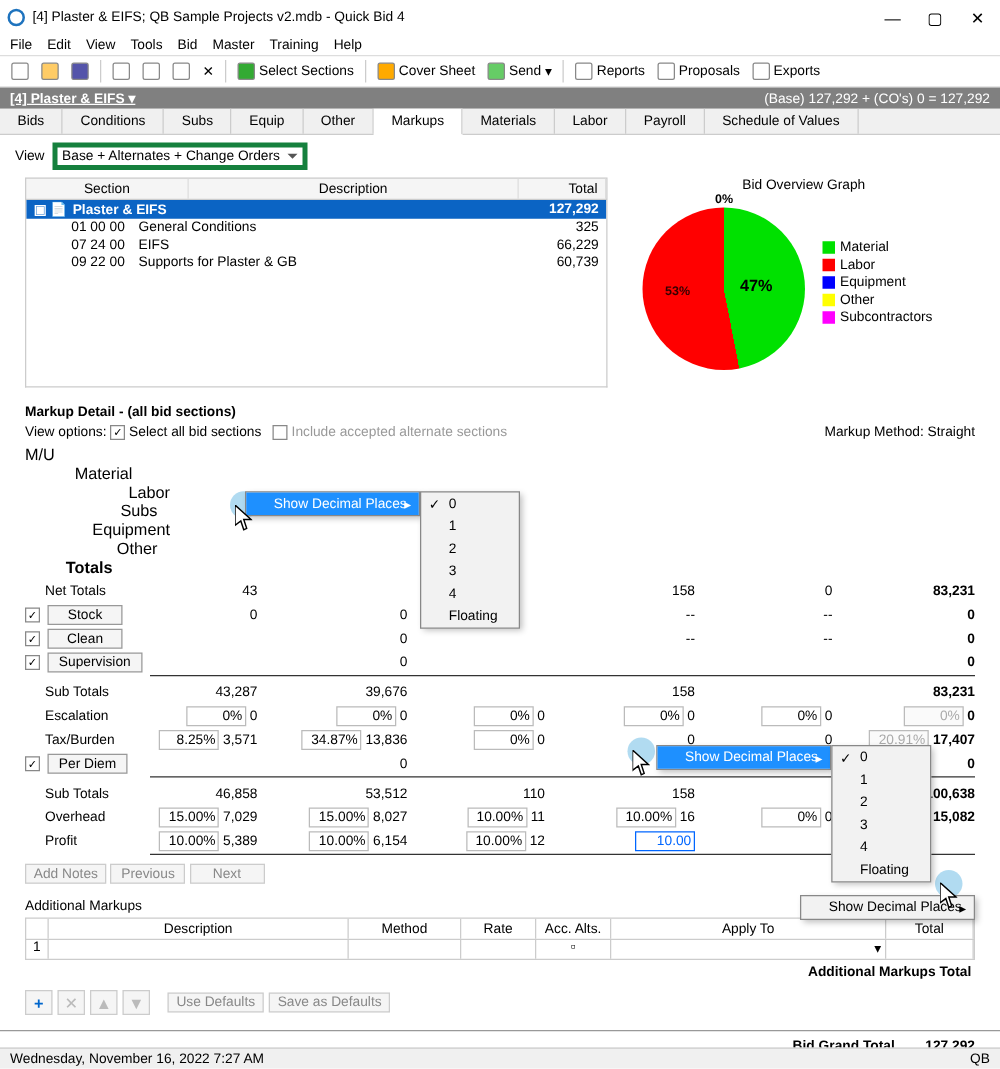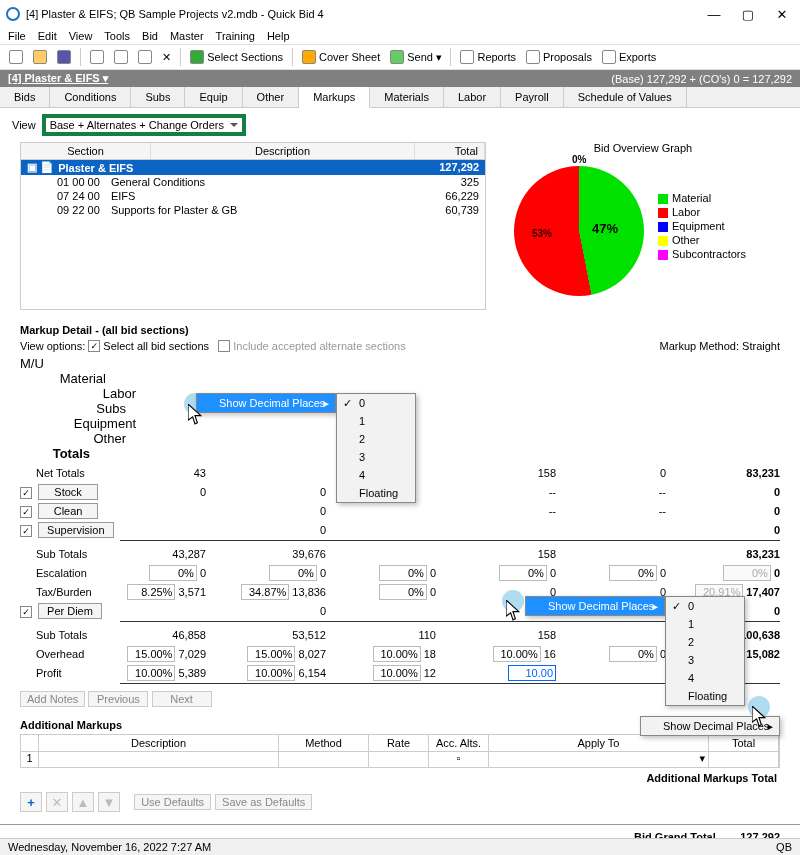--- a/index.html
+++ b/index.html
@@ -337,21 +337,21 @@
       <div class="colcell" style="width:110px">110</div>
       <div class="colcell" style="width:120px">158</div>
       <div class="colcell" style="width:110px"></div>
       <div class="totcell" style="flex:1">100,638</div>
     </div>
 
     <div class="mu-row">
       <div class="mu-label" style="padding-left:16px">Overhead</div>
       <div class="colcell"><input class="pct-input" value="15.00%" style=""> <span>7,029</span></div>
       <div class="colcell" style="width:120px"><input class="pct-input" value="15.00%" style=""> <span>8,027</span></div>
-      <div class="colcell" style="width:110px"><input class="pct-input" value="10.00%" style=""> <span>18</span></div>
+      <div class="colcell" style="width:110px"><input class="pct-input" value="10.00%" style=""> <span>11</span></div>
       <div class="colcell" style="width:120px"><input class="pct-input" value="10.00%" style=""> <span>16</span></div>
       <div class="colcell" style="width:110px"><input class="pct-input" value="0%" style=""> <span>0</span></div>
       <div class="totcell" style="flex:1"><input class="pct-input" style="color: rgb(170, 170, 170);" disabled="" value="14.99%"> <span>15,082</span></div>
     </div>
 
     <div class="mu-row">
       <div class="mu-label" style="padding-left:16px">Profit</div>
       <div class="colcell"><input class="pct-input" value="10.00%" style=""> <span>5,389</span></div>
       <div class="colcell" style="width:120px"><input class="pct-input" value="10.00%" style=""> <span>6,154</span></div>
       <div class="colcell" style="width:110px"><input class="pct-input" value="10.00%" style=""> <span>12</span></div>
@@ -364,21 +364,21 @@
 
     <div class="mu-row" style="margin-top:6px">
       <span class="smallbtn">Add Notes</span>&nbsp;
       <span class="smallbtn">Previous</span>&nbsp;
       <span class="smallbtn">Next</span>
     </div>
   </div>
 </div>
 
 <div class="btmpanel">
-  <div style="font-weight:bold;margin-bottom:3px">Additional Markups</div>
+  <div style="font-weight:normal;margin-bottom:3px">Additional Markups</div>
   <div class="amk-head">
     <div style="width:18px"></div>
     <div style="width:240px">Description</div>
     <div style="width:90px">Method</div>
     <div style="width:60px">Rate</div>
     <div style="width:60px">Acc. Alts.</div>
     <div style="flex:1">Apply To</div>
     <div style="width:70px">Total</div>
   </div>
   <div class="amk-row">

